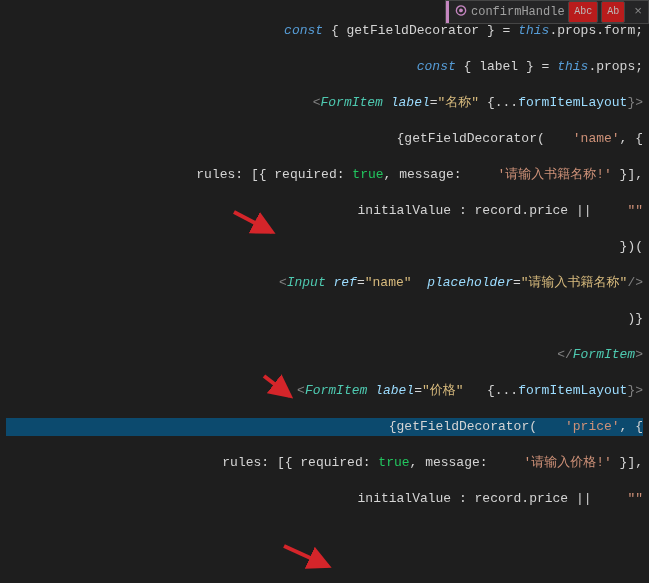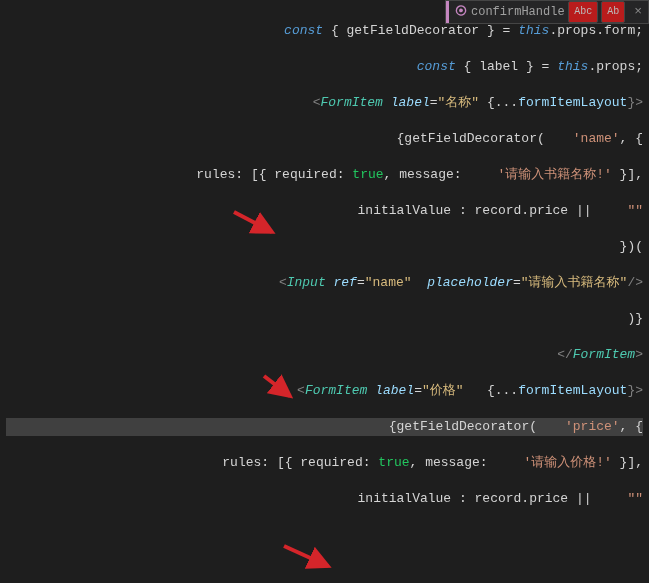--- a/index.html
+++ b/index.html
@@ -12,21 +12,21 @@
     line-height: 18px;
     color: #d4d4d4;
     overflow: hidden;
     position: relative;
   }
   .editor {
     padding: 4px 6px;
     white-space: pre;
   }
   .line { display: block; min-height: 18px; text-align: right; }
-  .line.highlight { background: #404040; }
+  .line.highlight { background: #0c4a6e; }
   .kw { color: #569cd6; font-style: italic; }
   .kw-const { color: #569cd6; font-style: italic; }
   .tag { color: #4ec9b0; font-style: italic; }
   .tag-punct { color: #808080; }
   .attr { color: #9cdcfe; font-style: italic; }
   .str { color: #ce9178; margin-left: 28px; }
   .str-orange { color: #d7ba7d; }
   .bool { color: #22c55e; }
   .prop { color: #9cdcfe; font-family: Liberation Mono, monospace; }
   .this { color: #569cd6; font-style: italic; }

